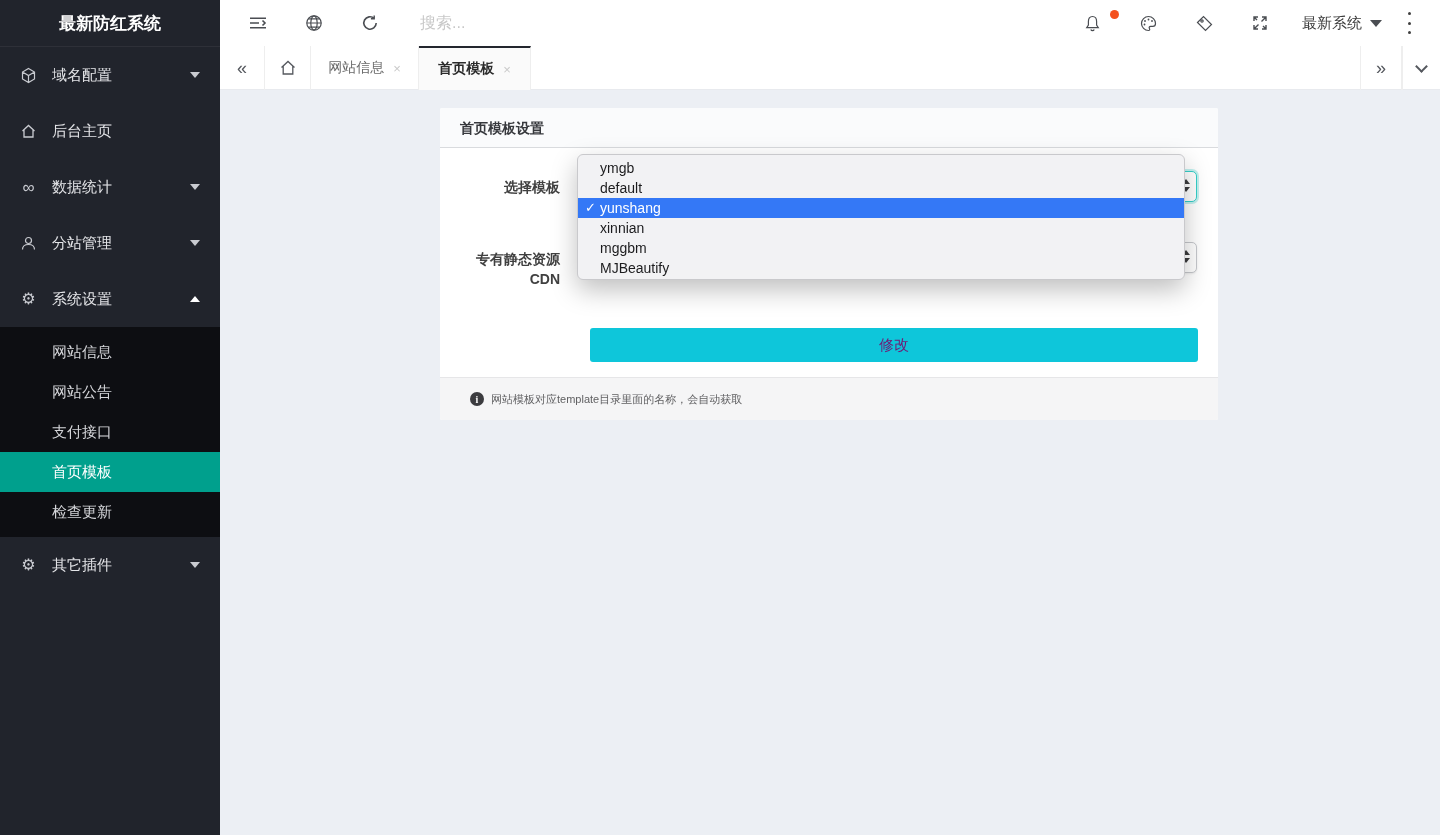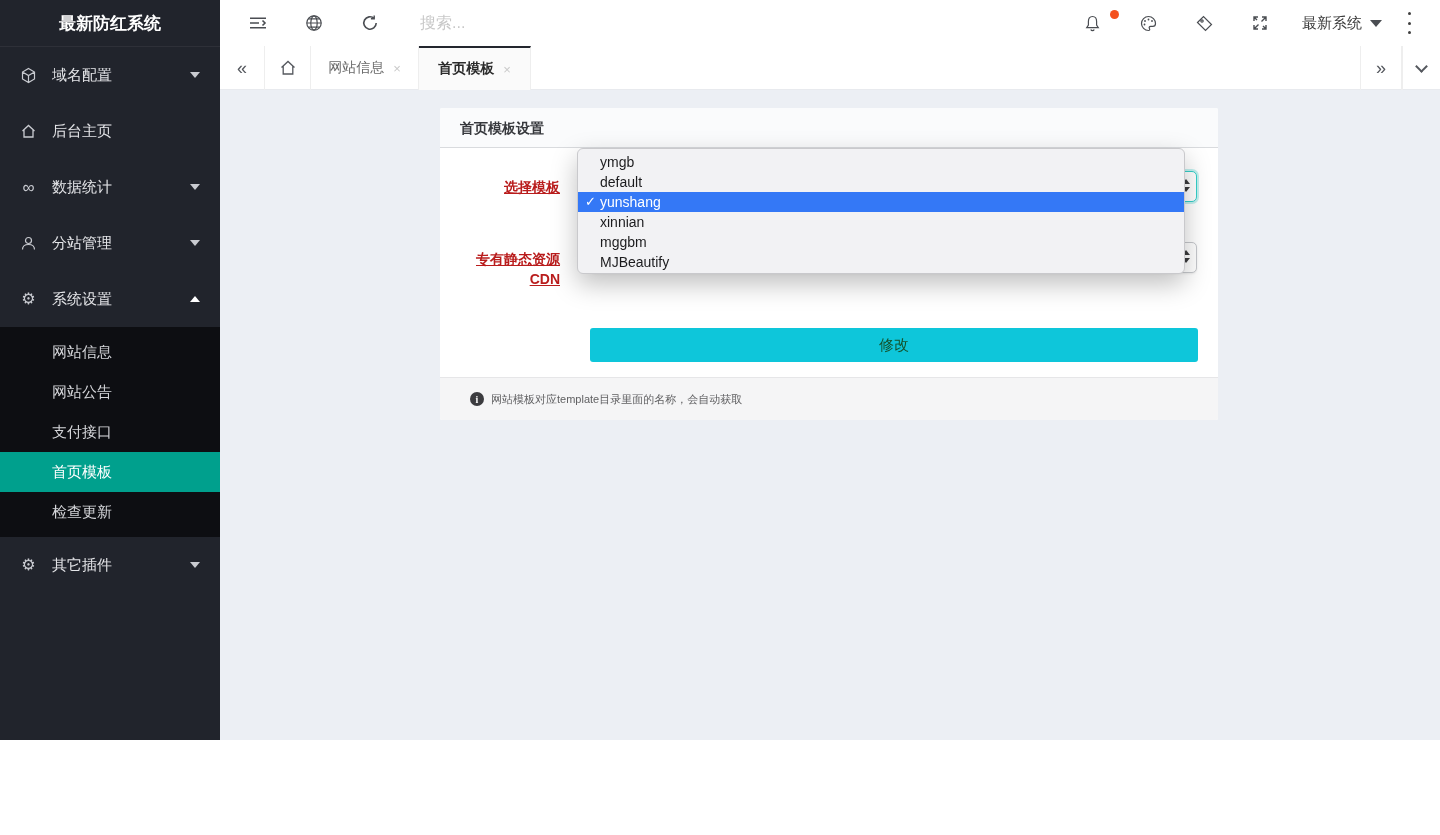--- a/index.html
+++ b/index.html
@@ -1,17 +1,17 @@
 <!DOCTYPE html>
 <html><head>
 <meta charset="utf-8">
 <style>
   * { margin:0; padding:0; box-sizing:border-box; }
   html,body { width:1440px; height:835px; font-family:"Liberation Sans","DejaVu Sans",sans-serif; }
-  .app { position:relative; width:1440px; height:740px; background:#ECEFF4; overflow:hidden; }
+  .app { position:relative; width:1440px; height:835px; background:#ECEFF4; overflow:hidden; }
 
   
   .sidebar { position:absolute; left:0; top:0; width:220px; height:835px; background:#21242C; color:#E4E5E8; }
   .brand { height:47px; line-height:47px; text-align:center; font-size:17px; font-weight:bold; color:#FFFFFF; border-bottom:1px solid rgba(255,255,255,0.06); }
   .nav-item { height:56px; display:flex; align-items:center; padding:0 20px; font-size:15px; color:#E4E5E8; cursor:pointer; }
   .nav-item .nicon { width:17px; height:17px; margin-right:15px; display:flex; align-items:center; justify-content:center; color:#C9CBD1; }
   .nav-item .nicon svg { stroke:#C9CBD1; }
   .nav-item .grow { flex:1; }
   .tri-down { width:0; height:0; border-left:5px solid transparent; border-right:5px solid transparent; border-top:6px solid #C9CBD1; }
   .tri-up { width:0; height:0; border-left:5px solid transparent; border-right:5px solid transparent; border-bottom:6px solid #FFFFFF; }
@@ -55,37 +55,37 @@
   .home-svg { stroke:#55585E; }
 
   
   .main { position:absolute; left:220px; top:90px; width:1220px; height:745px; background:#ECEFF4; }
   .card { position:absolute; left:440px; top:108px; width:778px; height:312px; background:#FFFFFF; border-radius:2px; }
   .card-header { height:40px; line-height:40px; padding-left:20px; font-size:14px; font-weight:bold; color:#37393D; background:#FAFBFC; border-bottom:1px solid #D9DBDE; border-radius:2px 2px 0 0; }
   .card-footer { position:absolute; left:0; top:269px; width:778px; height:43px; background:#F5F5F6; border-top:1px solid #E6E6E8; display:flex; align-items:center; padding-left:30px; border-radius:0 0 2px 2px; }
   .info-icon { width:14px; height:14px; border-radius:50%; background:#3B3B3F; color:#FFFFFF; font-size:10px; font-weight:bold; display:flex; align-items:center; justify-content:center; margin-right:7px; font-family:"Liberation Serif",serif; }
   .footer-text { font-size:11px; color:#5F5F61; }
 
-  .field-label { position:absolute; width:120px; text-align:right; font-size:14px; font-weight:bold; color:#b91c1c;text-decoration:underline; }
+  .field-label { position:absolute; width:120px; text-align:right; font-size:14px; font-weight:bold; color:#404040; }
   .lbl-template { left:440px; top:179px; }
   .lbl-cdn { left:440px; top:249px; line-height:20px;padding-left:11px; }
 
   .select-box { position:absolute; left:590px; width:607px; height:31px; background:#FFFFFF; border-radius:5px; cursor:pointer; }
   .select-template { top:171px; border:1px solid #35CFC9; box-shadow:0 0 0 2px rgba(53,207,201,0.30); z-index:1; }
   .select-cdn { top:242px; border:1px solid #C6C8CC; box-shadow:0 1px 2px rgba(0,0,0,0.08); z-index:1; }
   .stepper { position:absolute; right:6px; top:7px; display:flex; flex-direction:column; align-items:center; gap:3px; }
   .stp-up { width:0; height:0; border-left:4px solid transparent; border-right:4px solid transparent; border-bottom:5px solid #3C3C3E; }
   .stp-dn { width:0; height:0; border-left:4px solid transparent; border-right:4px solid transparent; border-top:5px solid #3C3C3E; }
 
-  .dropdown { position:absolute; left:577px; top:148px; width:608px; height:126px; background:#F2F2F4; border:1px solid #C9C9CC; border-radius:6px; box-shadow:0 10px 26px rgba(0,0,0,0.25); z-index:5; padding:3px 0; }
+  .dropdown { position:absolute; left:577px; top:154px; width:608px; height:126px; background:#F2F2F4; border:1px solid #C9C9CC; border-radius:6px; box-shadow:0 10px 26px rgba(0,0,0,0.25); z-index:5; padding:3px 0; }
   .opt { height:20px; line-height:20px; padding-left:22px; font-size:14px; color:#1C1C1E; position:relative; cursor:pointer; white-space:nowrap; }
   .opt.selected { background:#3478F6; color:#FFFFFF; }
   .opt .check { position:absolute; left:7px; top:0; font-size:13px; }
 
-  .submit-btn { position:absolute; left:590px; top:328px; width:608px; height:34px; background:#0EC6DA; border:none; border-radius:3px; font-size:15px; color:#14532d; cursor:pointer; font-family:inherit; }
+  .submit-btn { position:absolute; left:590px; top:328px; width:608px; height:34px; background:#0EC6DA; border:none; border-radius:3px; font-size:15px; color:#701a75; cursor:pointer; font-family:inherit; }
 </style>
 </head>
 <body>
 
 <div class="app">
 
   <div class="sidebar">
     <div class="brand">最新防红系统</div>
 
     <div class="nav-item">

